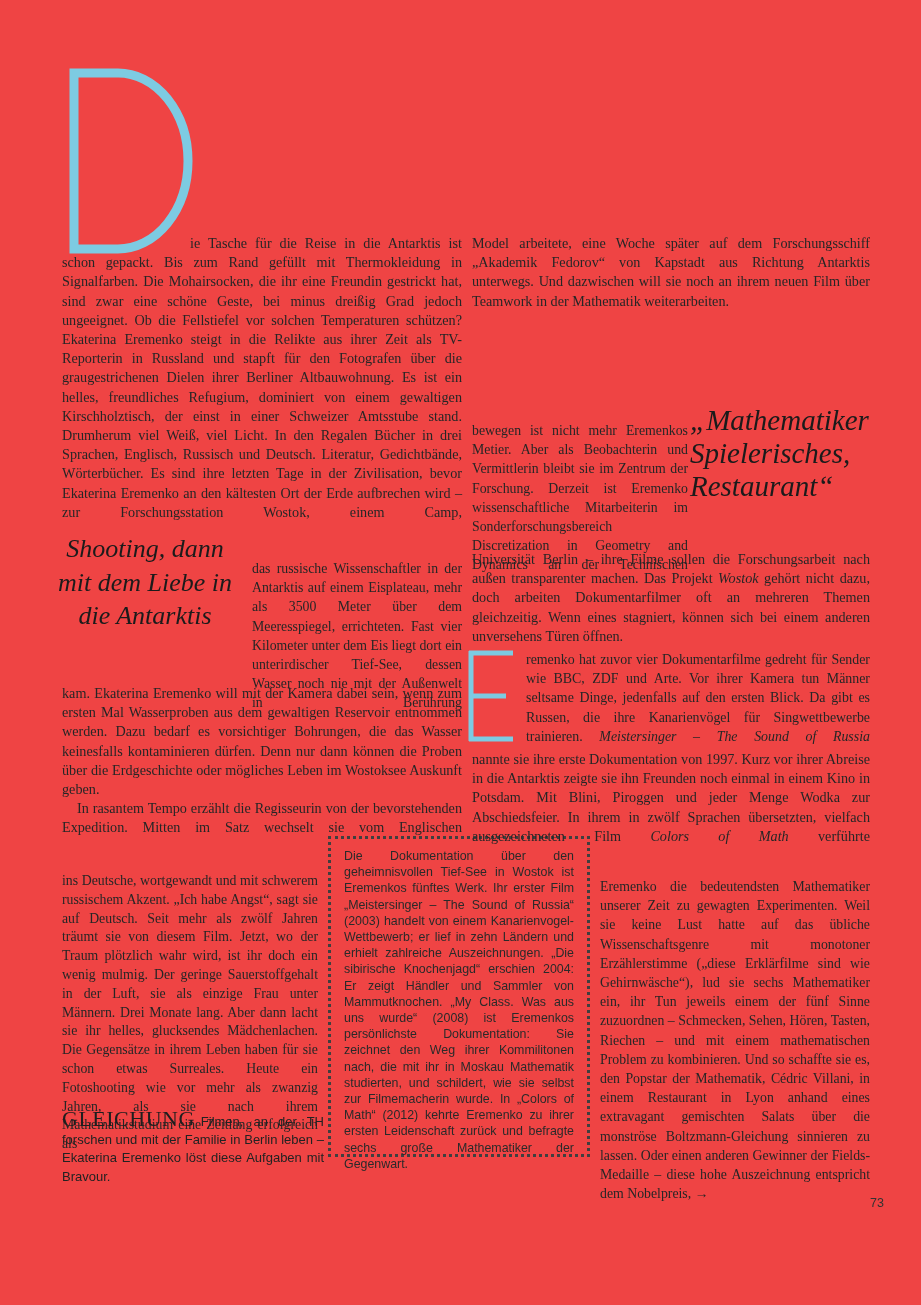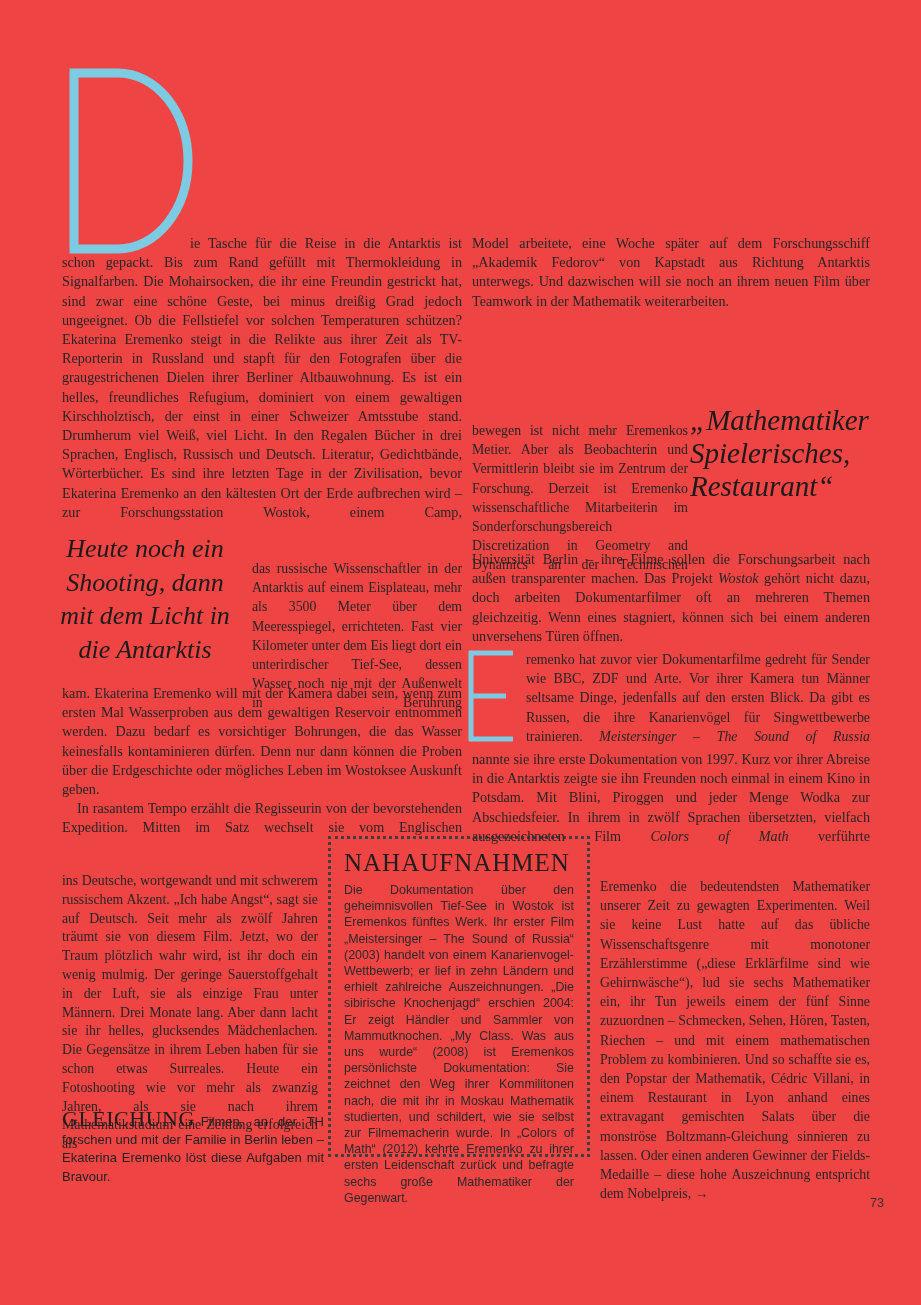--- a/index.html
+++ b/index.html
@@ -68,23 +68,22 @@
 
   <svg id="dropcap-e" class="dropcap" width="52" height="96" viewBox="0 0 52 96" aria-hidden="true">
     <path d="M 5 3 L 5 93 M 3 5 L 47 5 M 3 48 L 40 48 M 3 91 L 47 91" fill="none" stroke="#7dcbe2" stroke-width="5"></path>
   </svg>
 
   <div class="blk" id="blk-l1">
     <p class="dcap-indent cont">ie Tasche für die Reise in die Antarktis ist schon gepackt. Bis zum Rand gefüllt mit Thermokleidung in Signalfarben. Die Mohairsocken, die ihr eine Freundin gestrickt hat, sind zwar eine schöne Geste, bei minus dreißig Grad jedoch ungeeignet. Ob die Fellstiefel vor solchen Temperaturen schützen? Ekaterina Eremenko steigt in die Relikte aus ihrer Zeit als TV-Reporterin in Russland und stapft für den Fotografen über die graugestrichenen Dielen ihrer Berliner Altbauwohnung. Es ist ein helles, freundliches Refugium, dominiert von einem gewaltigen Kirschholztisch, der einst in einer Schweizer Amtsstube stand. Drumherum viel Weiß, viel Licht. In den Regalen Bücher in drei Sprachen, Englisch, Russisch und Deutsch. Literatur, Gedichtbände, Wörterbücher. Es sind ihre letzten Tage in der Zivilisation, bevor Ekaterina Eremenko an den kältesten Ort der Erde aufbrechen wird – zur Forschungsstation Wostok, einem Camp,</p>
   </div>
 
   <div class="pq pq-left" id="pq-l">
-    <div>Heute noch ein</div>
     <div>Shooting, dann</div>
-    <div>mit dem Licht in</div>
+    <div>mit dem Liebe in</div>
     <div>die Antarktis</div>
   </div>
 
   <div class="blk narrow" id="blk-l2">
     <p class="cont">das russische Wissenschaftler in der Antarktis auf einem Eisplateau, mehr als 3500 Meter über dem Meeresspiegel, errichteten. Fast vier Kilometer unter dem Eis liegt dort ein unterirdischer Tief-See, dessen Wasser noch nie mit der Außenwelt in Berührung</p>
   </div>
 
   <div class="blk" id="blk-l3">
     <p>kam. Ekaterina Eremenko will mit der Kamera dabei sein, wenn zum ersten Mal Wasserproben aus dem gewaltigen Reservoir entnommen werden. Dazu bedarf es vorsichtiger Bohrungen, die das Wasser keinesfalls kontaminieren dürfen. Denn nur dann können die Proben über die Erdgeschichte oder mögliches Leben im Wostoksee Auskunft geben.</p>
     <p class="para-indent cont">In rasantem Tempo erzählt die Regisseurin von der bevorstehenden Expedition. Mitten im Satz wechselt sie vom Englischen</p>
@@ -92,21 +91,20 @@
 
   <div class="blk narrow" id="blk-l4">
     <p class="cont">ins Deutsche, wortgewandt und mit schwerem russischem Akzent. „Ich habe Angst“, sagt sie auf Deutsch. Seit mehr als zwölf Jahren träumt sie von diesem Film. Jetzt, wo der Traum plötzlich wahr wird, ist ihr doch ein wenig mulmig. Der geringe Sauerstoffgehalt in der Luft, sie als einzige Frau unter Männern. Drei Monate lang. Aber dann lacht sie ihr helles, glucksendes Mädchenlachen. Die Gegensätze in ihrem Leben haben für sie schon etwas Surreales. Heute ein Fotoshooting wie vor mehr als zwanzig Jahren, als sie nach ihrem Mathematikstudium eine Zeitlang erfolgreich als</p>
   </div>
 
   <div class="caption">
     <span class="cap-head">GLEICHUNG</span><span class="cap-text">Filmen, an der TH forschen und mit der Familie in Berlin leben – Ekaterina Eremenko löst diese Aufgaben mit Bravour.</span>
   </div>
 
   <div class="infobox">
-    <h2 class="infobox-title">NAHAUFNAHMEN</h2>
     <p class="infobox-text">Die Dokumentation über den geheimnisvollen Tief-See in Wostok ist Eremenkos fünftes Werk. Ihr erster Film „Meistersinger – The Sound of Russia“ (2003) handelt von einem Kanarienvogel-Wettbewerb; er lief in zehn Ländern und erhielt zahlreiche Auszeichnungen. „Die sibirische Knochenjagd“ erschien 2004: Er zeigt Händler und Sammler von Mammutknochen. „My Class. Was aus uns wurde“ (2008) ist Eremenkos persönlichste Dokumentation: Sie zeichnet den Weg ihrer Kommilitonen nach, die mit ihr in Moskau Mathematik studierten, und schildert, wie sie selbst zur Filmemacherin wurde. In „Colors of Math“ (2012) kehrte Eremenko zu ihrer ersten Leidenschaft zurück und befragte sechs große Mathematiker der Gegenwart.</p>
   </div>
 
   <div class="blk" id="blk-r1">
     <p>Model arbeitete, eine Woche später auf dem Forschungsschiff „Akademik Fedorov“ von Kapstadt aus Richtung Antarktis unterwegs. Und dazwischen will sie noch an ihrem neuen Film über Teamwork in der Mathematik weiterarbeiten.</p>
   </div>
 
   <div class="blk narrow" id="blk-r2">
     <p class="cont">bewegen ist nicht mehr Eremenkos Metier. Aber als Beobachterin und Vermittlerin bleibt sie im Zentrum der Forschung. Derzeit ist Eremenko wissenschaftliche Mitarbeiterin im Sonderforschungsbereich Discretization in Geometry and Dynamics an der Technischen</p>
   </div>

